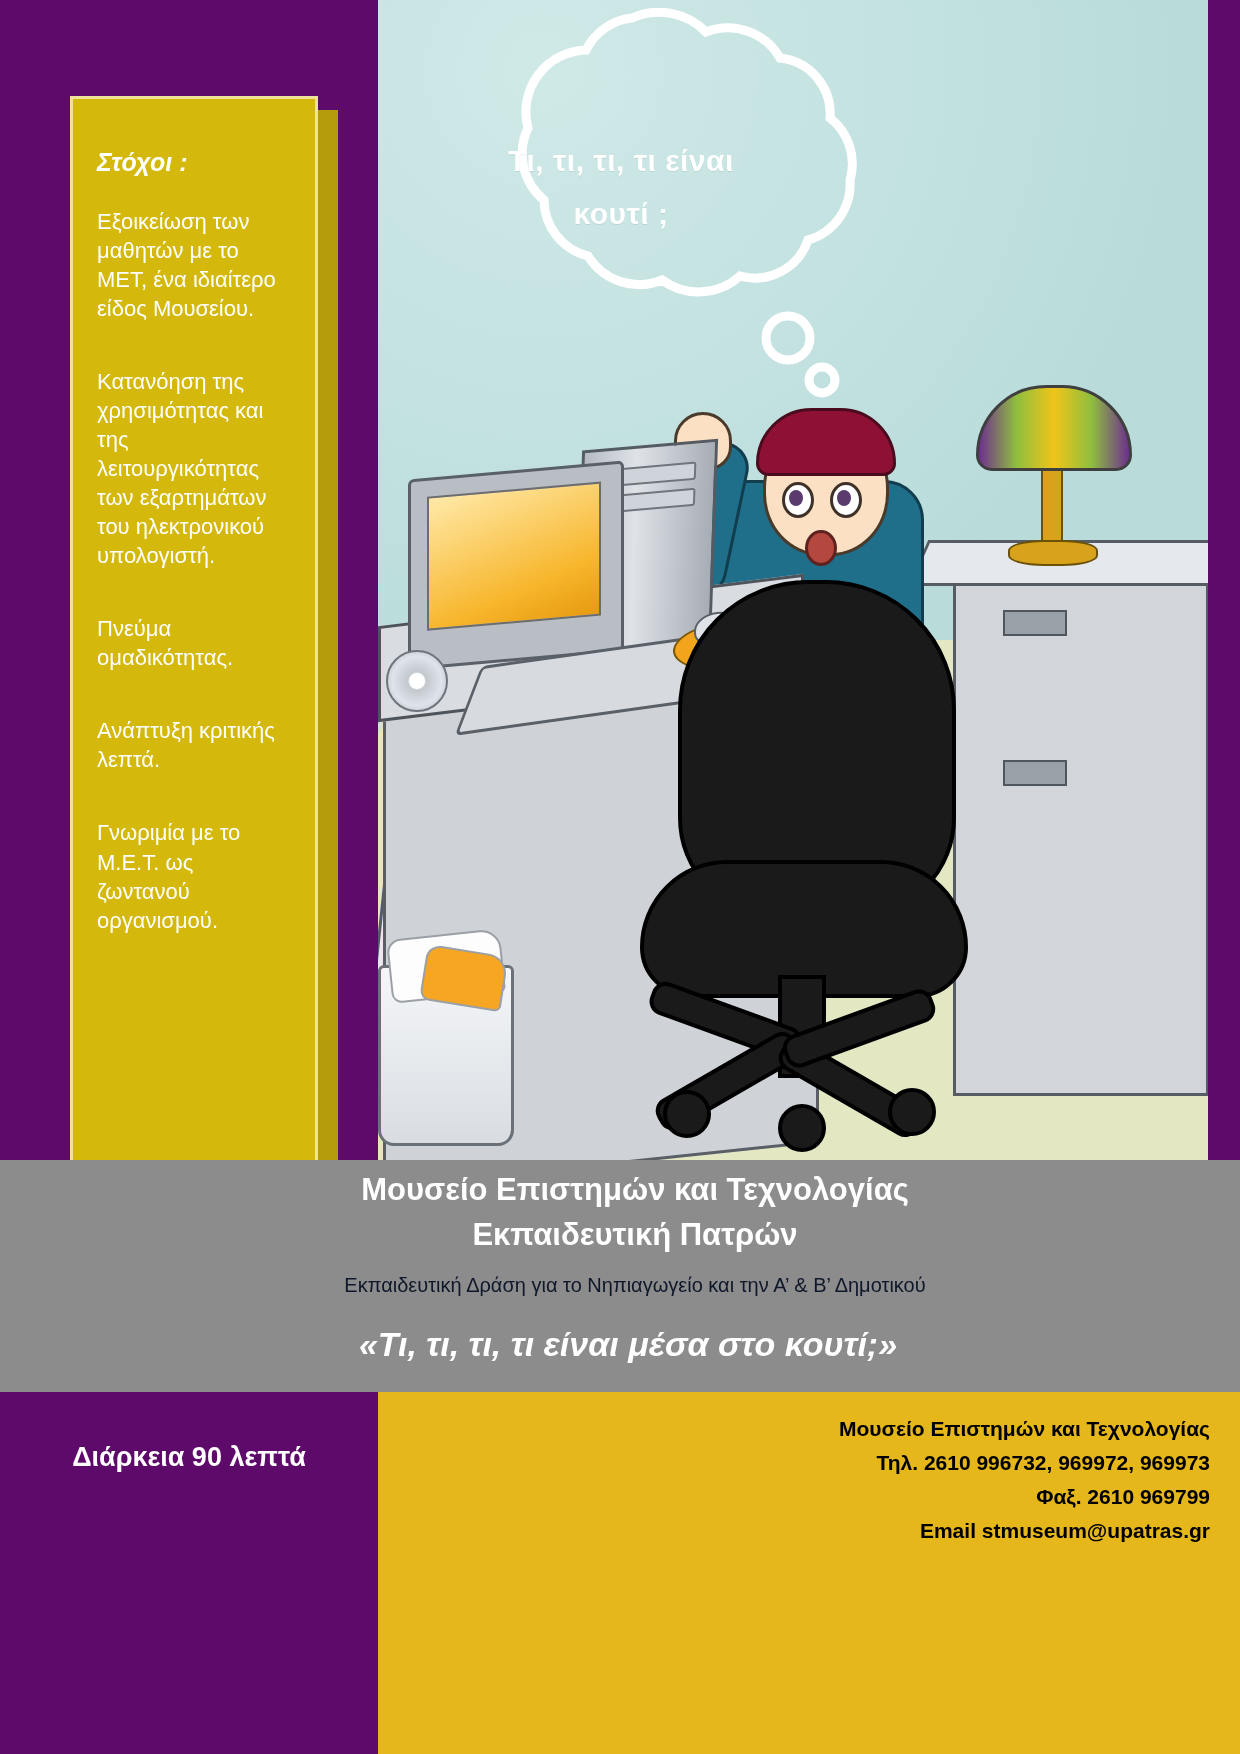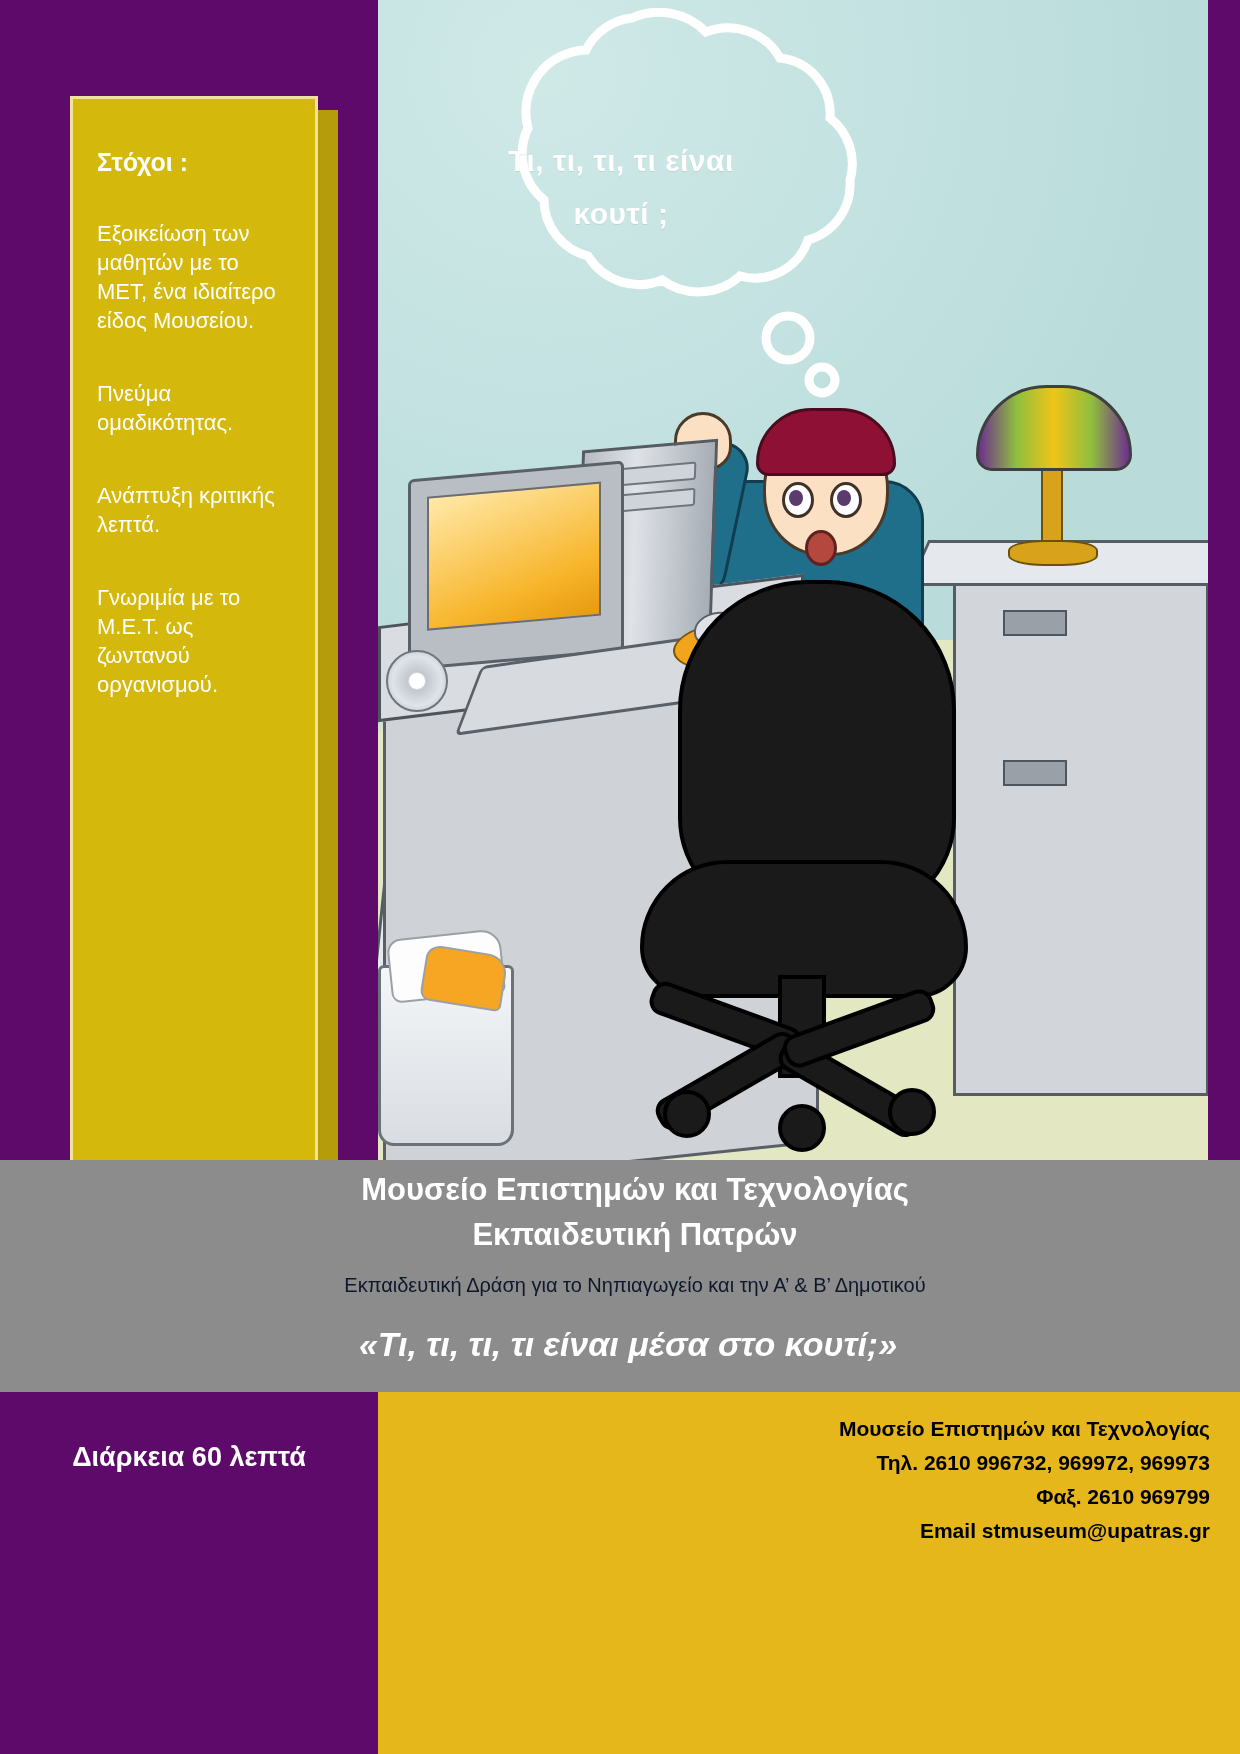--- a/index.html
+++ b/index.html
@@ -371,22 +371,23 @@
     width: 248px; height: 1135px;
     background: #d4b90c;
     border: 3px solid #efe39a;
     box-sizing: border-box;
     padding: 48px 24px 20px 24px;
     color: #ffffff;
   }
   .goals-title {
     font-size: 25px;
     font-weight: bold;
-    margin: 0 0 42px 0;
+    margin: 0 0 30px 0;
     line-height: 1.2;
+    font-style: italic;
   }
   .goals-item {
     font-size: 22px;
     line-height: 1.32;
     margin: 0 0 44px 0;
   }
 
   
   .grey-band {
     position: absolute;
@@ -542,36 +543,37 @@
     <div class="bin">
       <div class="bin-paper"></div>
       <div class="bin-paper bin-paper2"></div>
     </div>
   </div>
 
   <div class="goals-shadow"></div>
   <div class="goals-box">
     <div class="goals-title">Στόχοι :</div>
     <div class="goals-item">Εξοικείωση των μαθητών με το ΜΕΤ, ένα ιδιαίτερο είδος Μουσείου.</div>
+    <div class="goals-item">Κατανόηση  της χρησιμότητας και της λειτουργικότητας των εξαρτημάτων του ηλεκτρονικού υπολογιστή.</div>
     <div class="goals-item">Πνεύμα ομαδικότητας.</div>
     <div class="goals-item">Ανάπτυξη κριτικής λεπτά.</div>
     <div class="goals-item">Γνωριμία με το Μ.Ε.Τ. ως ζωντανού οργανισμού.</div>
   </div>
 
   <div class="grey-band"></div>
   <div class="band-title">
     <div>Μουσείο Επιστημών και Τεχνολογίας</div>
     <div>Εκπαιδευτική Πατρών</div>
   </div>
   <div class="band-sub">Εκπαιδευτική Δράση για το Νηπιαγωγείο και την Α’ &amp; Β’ Δημοτικού</div>
   <div class="band-quote">«Τι, τι, τι, τι είναι μέσα στο κουτί;»</div>
 
   <div class="bottom-purple"></div>
   <div class="bottom-yellow"></div>
-  <div class="duration">Διάρκεια  60 λεπτά</div>
+  <div class="duration">Διάρκεια  90 λεπτά</div>
   <div class="contact">
     <div>Μουσείο Επιστημών και Τεχνολογίας</div>
     <div>Τηλ. 2610 996732, 969972, 969973</div>
     <div>Φαξ. 2610 969799</div>
     <div>Email stmuseum@upatras.gr</div>
   </div>
 
 </div>
 
 </body></html>

